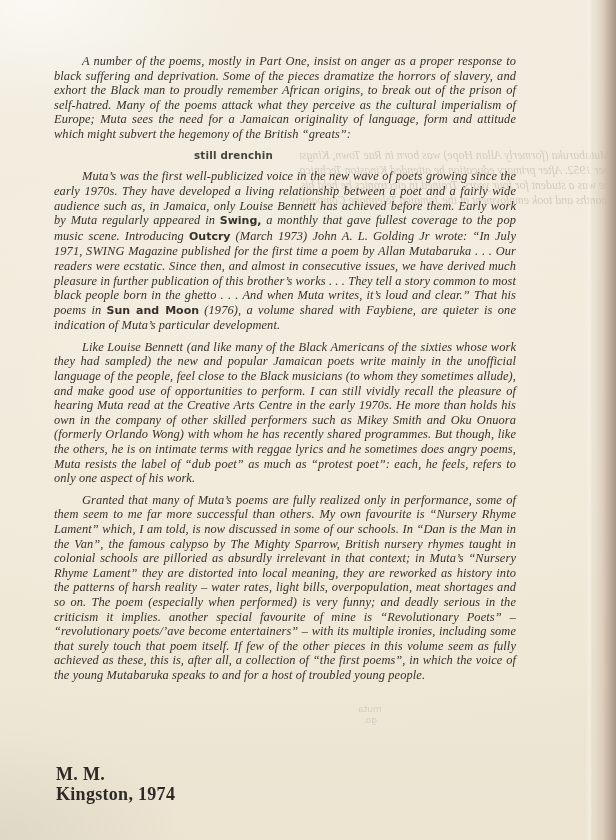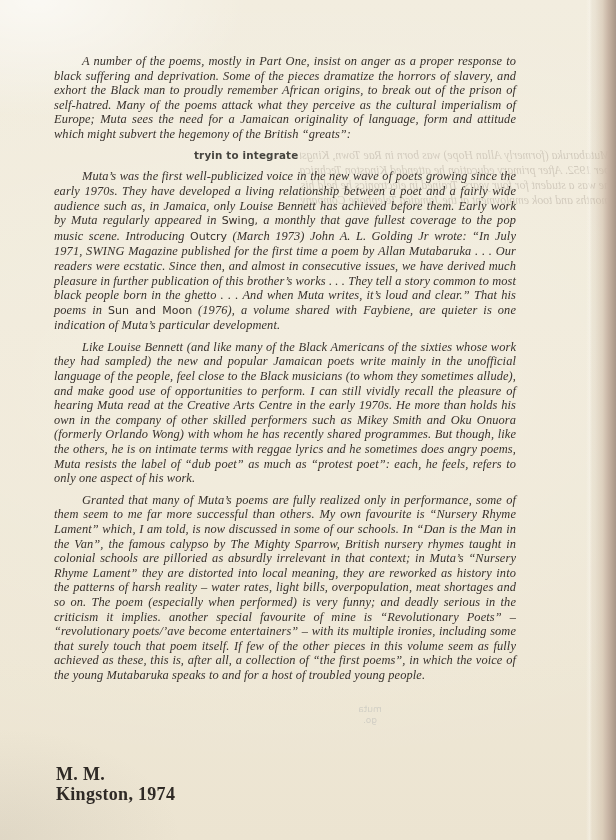--- a/index.html
+++ b/index.html
@@ -35,21 +35,21 @@
   .content{
     position:absolute;left:54px;top:54px;width:462px;
     font-style:italic;
     font-size:12.4px;line-height:14.6px;
     color:#37312c;
     text-align:justify;
     letter-spacing:0.1px;
   }
   .content p{margin:0 0 7px 0;text-indent:28px;}
   .run-b{
-    font-style:normal;font-weight:normal;
+    font-style:normal;font-weight:bold;
     font-family:"DejaVu Sans","Liberation Sans",sans-serif;
     font-size:11px;letter-spacing:0;
   }
   .poem{
     margin:7px 0 8px 140px;
     font-style:normal;
     font-family:"DejaVu Sans","Liberation Sans",sans-serif;
     font-size:10.3px;line-height:12.8px;font-weight:600;
     color:#46443f;letter-spacing:0.2px;
     white-space:pre;
@@ -89,21 +89,21 @@
       <div>he was a student for four years. Trained in electronics he held his first job after six</div>
       <div>months and took employment at the Jamaica Telephone Company Limited</div>
     </div>
   <div class="bleed bleed-2">
       <div>muta</div>
       <div>go.</div>
     </div>
 
   <div class="content">
     <p><span class="run-i">A number of the poems, mostly in Part One, insist on anger as a proper response to black suffering and deprivation. Some of the pieces dramatize the horrors of slavery, and exhort the Black man to proudly remember African origins, to break out of the prison of self-hatred. Many of the poems attack what they perceive as the cultural imperialism of Europe; Muta sees the need for a Jamaican originality of language, form and attitude which might subvert the hegemony of the British “greats”:</span></p>
-    <div class="poem"><div>tryin to integrate</div></div>
+    <div class="poem"><div>still drenchin</div></div>
     <p><span class="run-i">Muta’s was the first well-publicized voice in the new wave of poets growing since the early 1970s. They have developed a living relationship between a poet and a fairly wide audience such as, in Jamaica, only Louise Bennett has achieved before them. Early work by Muta regularly appeared in </span><span class="run-b">Swing,</span><span class="run-i"> a monthly that gave fullest coverage to the pop music scene. Introducing </span><span class="run-b">Outcry</span><span class="run-i"> (March 1973) John A. L. Golding Jr wrote: “In July 1971, SWING Magazine published for the first time a poem by Allan Mutabaruka . . . Our readers were ecstatic. Since then, and almost in consecutive issues, we have derived much pleasure in further publication of this brother’s works . . . They tell a story common to most black people born in the ghetto . . . And when Muta writes, it’s loud and clear.” That his poems in </span><span class="run-b">Sun and Moon</span><span class="run-i"> (1976), a volume shared with Faybiene, are quieter is one indication of Muta’s particular development.</span></p>
     <p><span class="run-i">Like Louise Bennett (and like many of the Black Americans of the sixties whose work they had sampled) the new and popular Jamaican poets write mainly in the unofficial language of the people, feel close to the Black musicians (to whom they sometimes allude), and make good use of opportunities to perform. I can still vividly recall the pleasure of hearing Muta read at the Creative Arts Centre in the early 1970s. He more than holds his own in the company of other skilled performers such as Mikey Smith and Oku Onuora (formerly Orlando Wong) with whom he has recently shared programmes. But though, like the others, he is on intimate terms with reggae lyrics and he sometimes does angry poems, Muta resists the label of “dub poet” as much as “protest poet”: each, he feels, refers to only one aspect of his work.</span></p>
     <p><span class="run-i">Granted that many of Muta’s poems are fully realized only in performance, some of them seem to me far more successful than others. My own favourite is “Nursery Rhyme Lament” which, I am told, is now discussed in some of our schools. In “Dan is the Man in the Van”, the famous calypso by The Mighty Sparrow, British nursery rhymes taught in colonial schools are pilloried as absurdly irrelevant in that context; in Muta’s “Nursery Rhyme Lament” they are distorted into local meaning, they are reworked as history into the patterns of harsh reality – water rates, light bills, overpopulation, meat shortages and so on. The poem (especially when performed) is very funny; and deadly serious in the criticism it implies. another special favourite of mine is “Revolutionary Poets” – “revolutionary poets/’ave become entertainers” – with its multiple ironies, including some that surely touch that poem itself. If few of the other pieces in this volume seem as fully achieved as these, this is, after all, a collection of “the first poems”, in which the voice of the young Mutabaruka speaks to and for a host of troubled young people.</span></p>
   </div>
 
   <div class="signature">
     <div>M. M.</div>
     <div>Kingston, 1974</div>
   </div>
 

